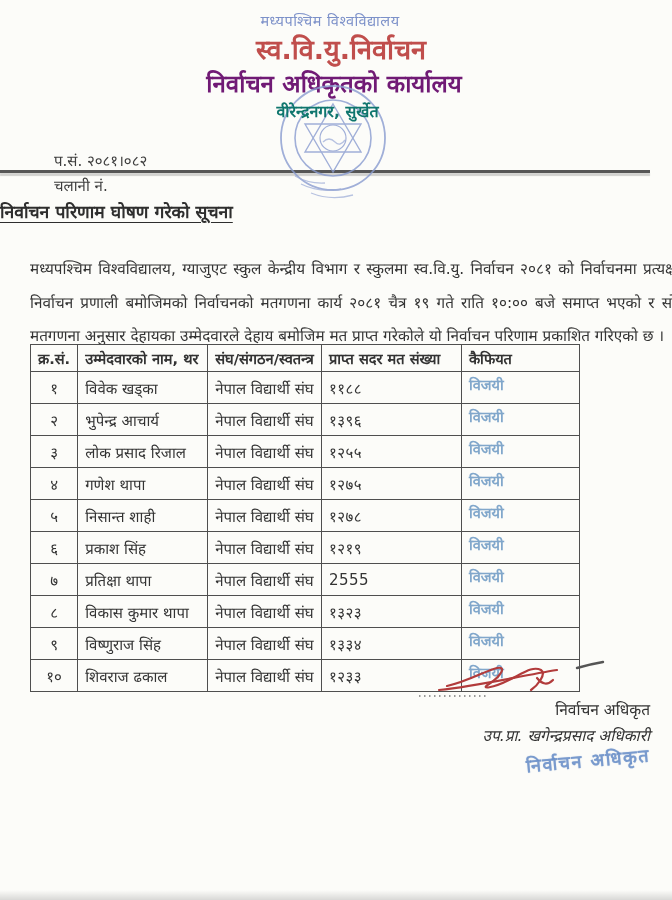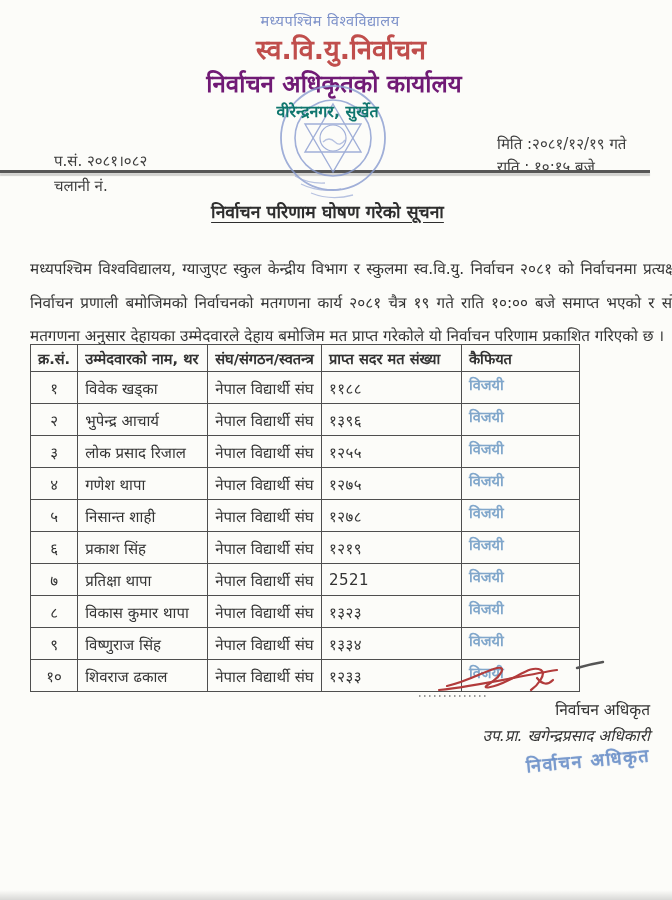--- a/index.html
+++ b/index.html
@@ -19,21 +19,21 @@
     color:#701a75;font-size:24px;font-weight:600;}
   .location{position:absolute;top:100px;left:0;width:655px;text-align:center;
     color:#0f766e;font-size:16px;font-weight:600;z-index:3;}
   .stamp{position:absolute;left:271px;top:80px;width:124px;height:124px;z-index:2;opacity:.8;}
   
   .ref{position:absolute;left:54px;top:109px;font-size:15px;line-height:25px;color:#3d3d3d;margin-top:40px;}
   .meta-right{position:absolute;left:497px;top:133px;font-size:15px;line-height:23px;color:#3d3d3d;}
   .divider{position:absolute;left:0;top:170px;width:650px;height:3px;background:#565656;
     box-shadow:0 3px 1px rgba(110,110,110,.30);}
   
-  .title{position:absolute;top:199px;left:0;width:655px;text-align:center;
+  .title{position:absolute;top:199px;left:0;width:655px;text-align:left;
     font-size:17.5px;font-weight:700;color:#2e2e2e;
     text-decoration:underline;text-underline-offset:4px;}
   .body-text{position:absolute;top:237px;left:14px;width:646px;margin:16px;
     font-size:15.3px;line-height:33.5px;text-align:justify;color:#343434;}
   
   table.results{position:absolute;top:344px;left:30px;border-collapse:collapse;
     table-layout:fixed;}
   table.results th,table.results td{border:1.4px solid #4f4f4f;
     font-size:15px;padding:2px 7px;overflow:hidden;white-space:nowrap;}
   table.results th{font-weight:600;font-size:14.6px;text-align:left;height:22px;vertical-align:middle;}
@@ -78,24 +78,20 @@
     </g>
   </svg>
 
   <div class="location">वीरेन्द्रनगर, सुर्खेत</div>
 
   <div class="ref">
     <div>प.सं. २०८१।०८२</div>
     <div>चलानी नं.</div>
   </div>
 
-  <div class="meta-right">
-    <div>मिति :२०८१/१२/१९ गते</div>
-    <div>राति : १०:१५ बजे</div>
-  </div>
 
   <div class="divider"></div>
 
   <div class="title">निर्वाचन परिणाम घोषण गरेको सूचना</div>
   <p class="body-text">मध्यपश्चिम विश्वविद्यालय, ग्याजुएट स्कुल केन्द्रीय विभाग र स्कुलमा स्व.वि.यु. निर्वाचन २०८१ को निर्वाचनमा प्रत्यक्ष निर्वाचन प्रणाली बमोजिमको निर्वाचनको मतगणना कार्य २०८१ चैत्र १९ गते राति १०:०० बजे समाप्त भएको र सो मतगणना अनुसार देहायका उम्मेदवारले देहाय बमोजिम मत प्राप्त गरेकोले यो निर्वाचन परिणाम प्रकाशित गरिएको छ ।</p>
 
   <table class="results">
     <colgroup>
       <col style="width:38px">
         <col style="width:130px">
@@ -170,21 +166,21 @@
       <td class="c-votes">१२१९</td>
       <td class="c-remark">
         <span class="vijayi">विजयी</span>
       </td>
     </tr>
 
     <tr>
       <td class="c-sn">७</td>
       <td class="c-name">प्रतिक्षा थापा</td>
       <td class="c-org">नेपाल विद्यार्थी संघ</td>
-      <td class="c-votes">2521</td>
+      <td class="c-votes">2555</td>
       <td class="c-remark">
         <span class="vijayi">विजयी</span>
       </td>
     </tr>
 
     <tr>
       <td class="c-sn">८</td>
       <td class="c-name">विकास कुमार थापा</td>
       <td class="c-org">नेपाल विद्यार्थी संघ</td>
       <td class="c-votes">१३२३</td>

